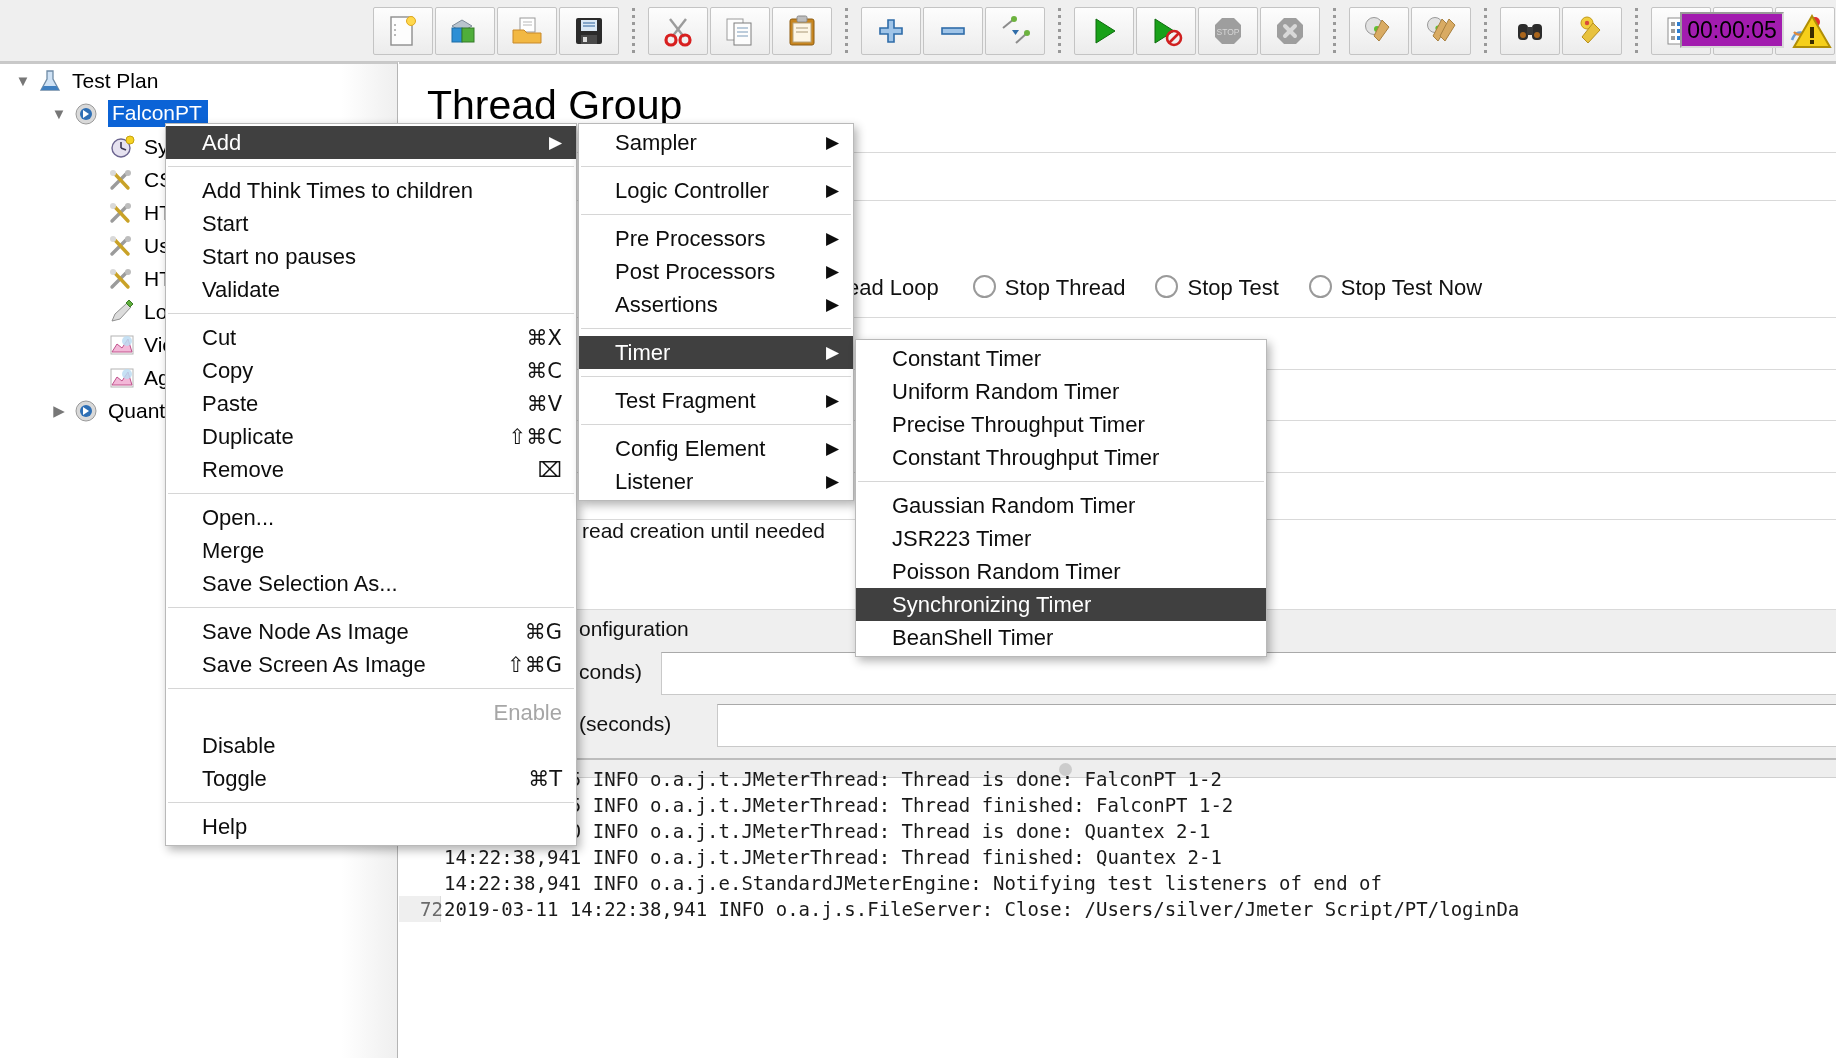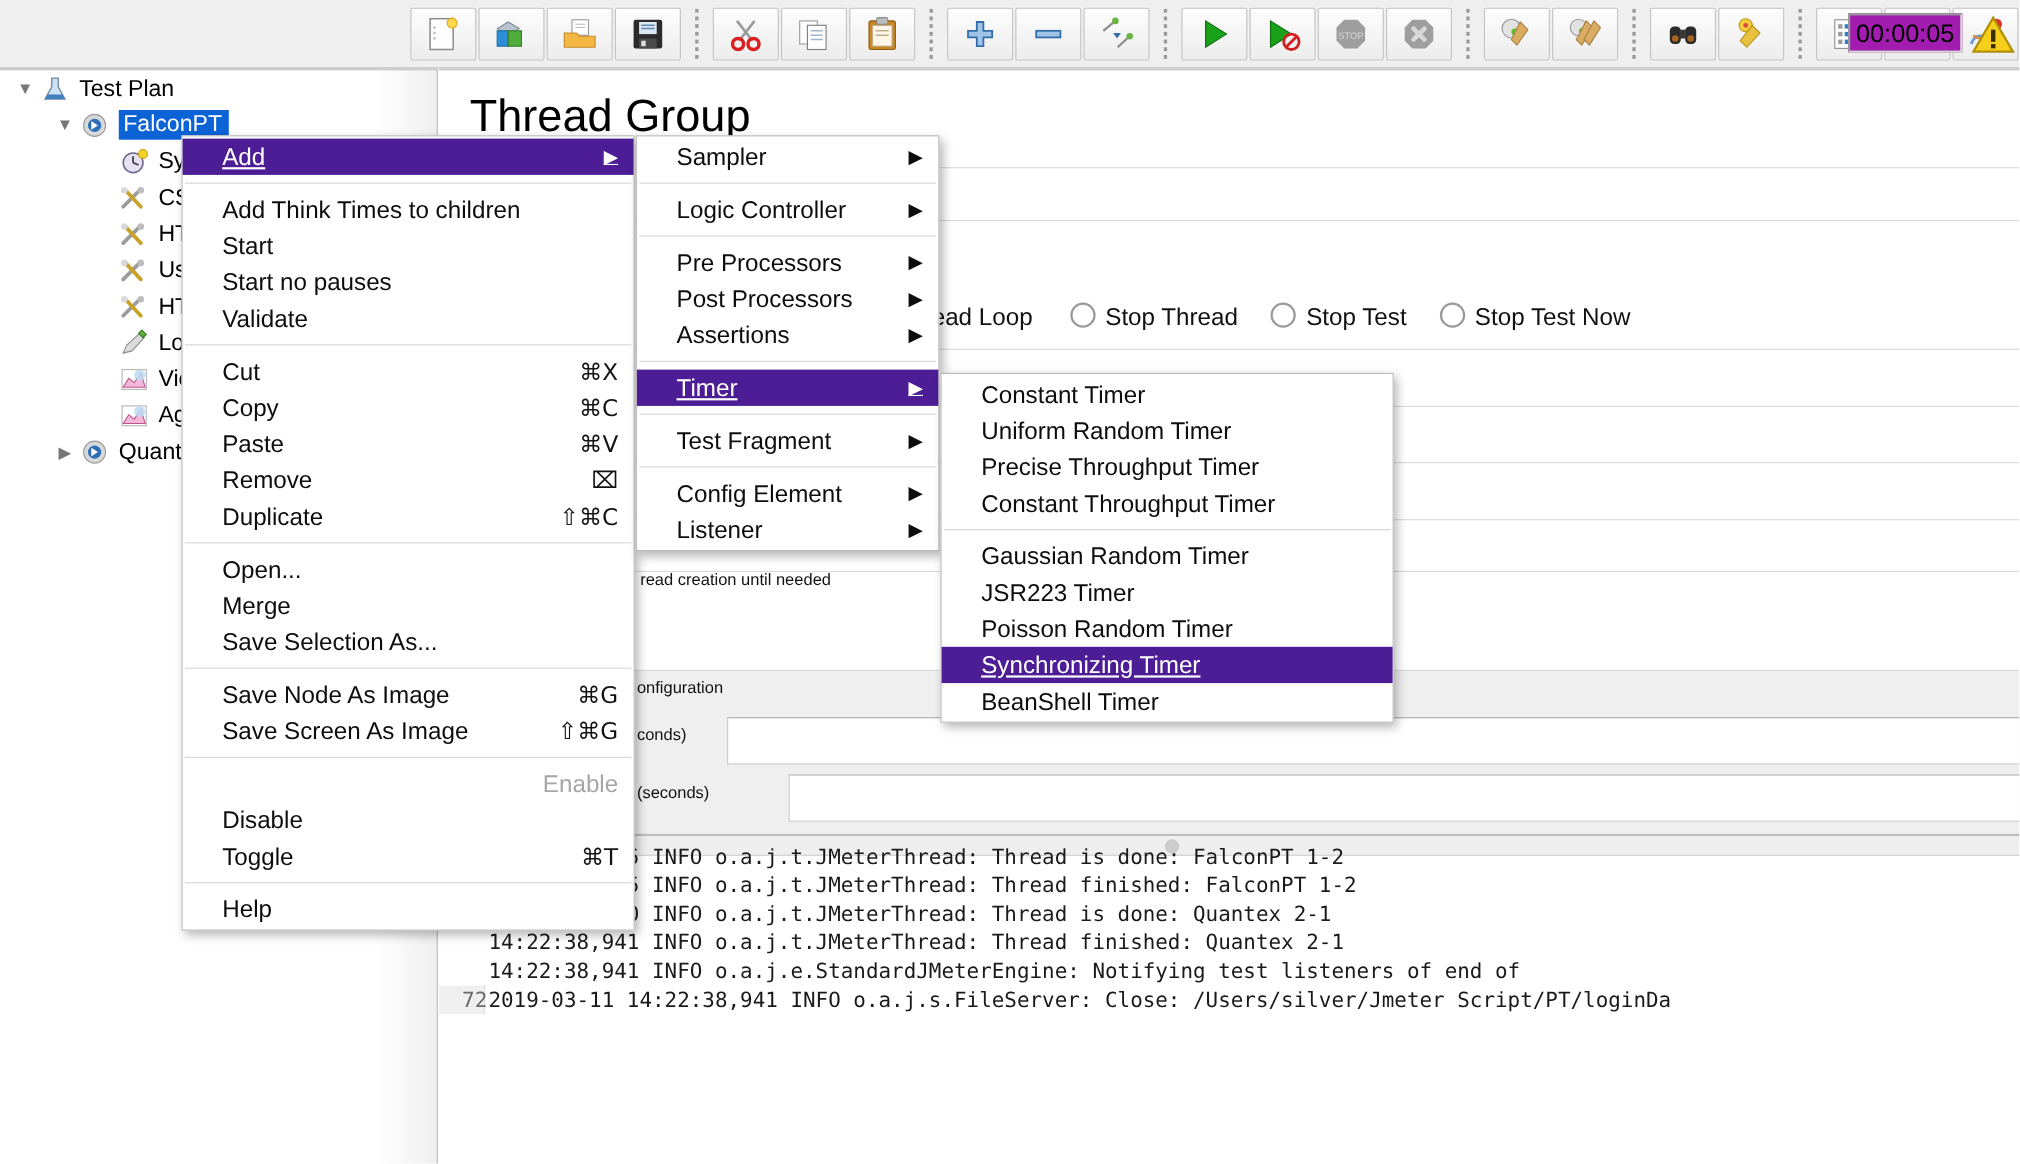--- a/index.html
+++ b/index.html
@@ -100,21 +100,21 @@
   .radio { width: 23px; height: 23px; border: 2px solid #9a9a9a; border-radius: 50%; background:#fff; margin-right: 9px;}
   .radio-item { display: flex; align-items: flex-start; margin-right: 30px;}
   .thin-line {
     position: absolute; left: 0; width: 100%; height: 1px; background: #d9d9d9;
   }
   .txtfield {
     position: absolute; background: #fff; border: 1px solid #c9c9c9;
     border-top-color: #a9a9a9;
   }
   .sublabel {
-    position: absolute; font-size: 15px; color: #111;
+    position: absolute; font-size: 21px; color: #111;
   }
 
   
   .log-pane {
     position: absolute; left: 399px; top: 758px;
     width: 1437px; height: 300px;
     background: #ffffff;
     border-top: 2px solid #bdbdbd;
     overflow: hidden;
     font-family: "DejaVu Sans Mono", monospace;
@@ -149,21 +149,21 @@
     box-shadow: 3px 4px 9px rgba(0,0,0,0.30);
     padding: 2px 0;
     z-index: 50;
   }
   .mi {
     display: flex; align-items: center;
     height: 33px; padding: 0 14px 0 36px;
     font-size: 22px; color: #0d0d0d;
     white-space: nowrap; position: relative;
   }
-  .mi.hl { background: #4c1d95; color: #ffffff; text-decoration: underline; }
+  .mi.hl { background: #404040; color: #ffffff; }
   .mi.disabled { color: #a6a6a6; justify-content: flex-end; }
   .mi .sc {
     margin-left: auto; padding-left: 44px;
     font-size: 21px; color: #131313;
     font-family: "DejaVu Sans", sans-serif;
   }
   .mi .arrow {
     margin-left: auto; padding-left: 38px;
     font-size: 17px; line-height: 1;
   }
@@ -597,27 +597,27 @@
       </div>
       <div class="mi">
         <span>Copy</span>
         <span class="sc">⌘C</span>
       </div>
       <div class="mi">
         <span>Paste</span>
         <span class="sc">⌘V</span>
       </div>
       <div class="mi">
+        <span>Duplicate</span>
+        <span class="sc">⇧⌘C</span>
+      </div>
+      <div class="mi">
         <span>Remove</span>
         <span class="sc">⌧</span>
       </div>
-      <div class="mi">
-        <span>Duplicate</span>
-        <span class="sc">⇧⌘C</span>
-      </div>
       <div class="msep"></div>
       <div class="mi">
         <span>Open...</span>
       </div>
       <div class="mi">
         <span>Merge</span>
       </div>
       <div class="mi">
         <span>Save Selection As...</span>
       </div>

